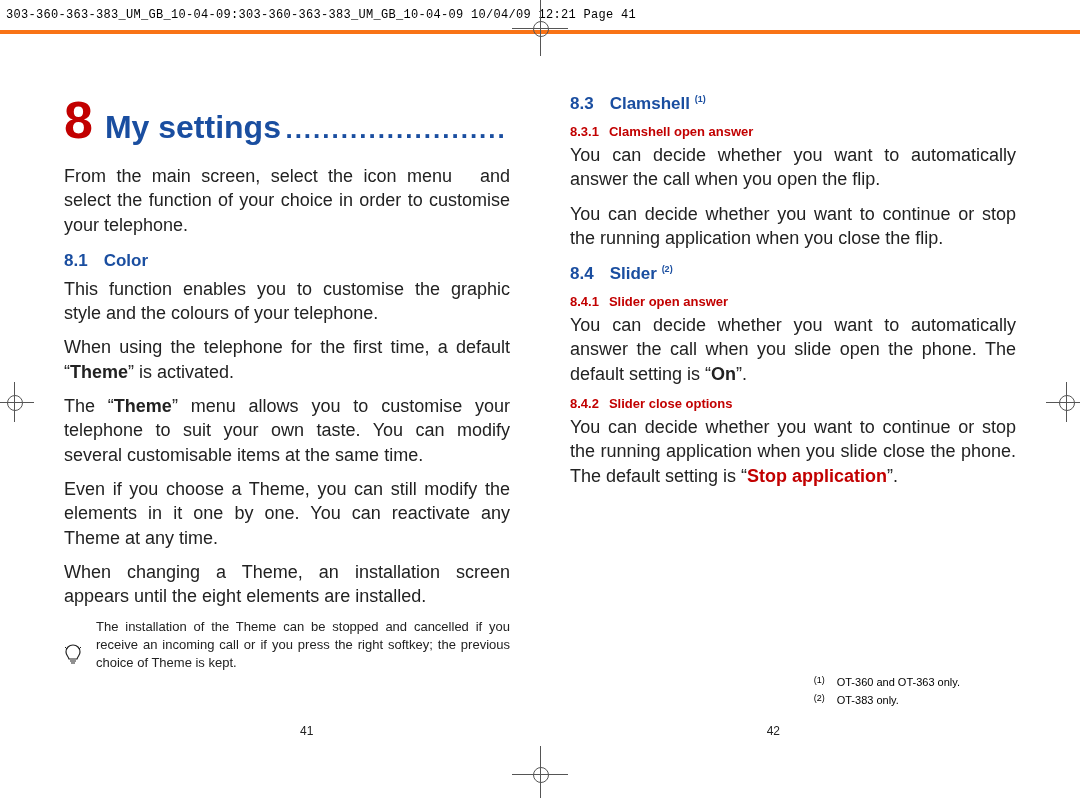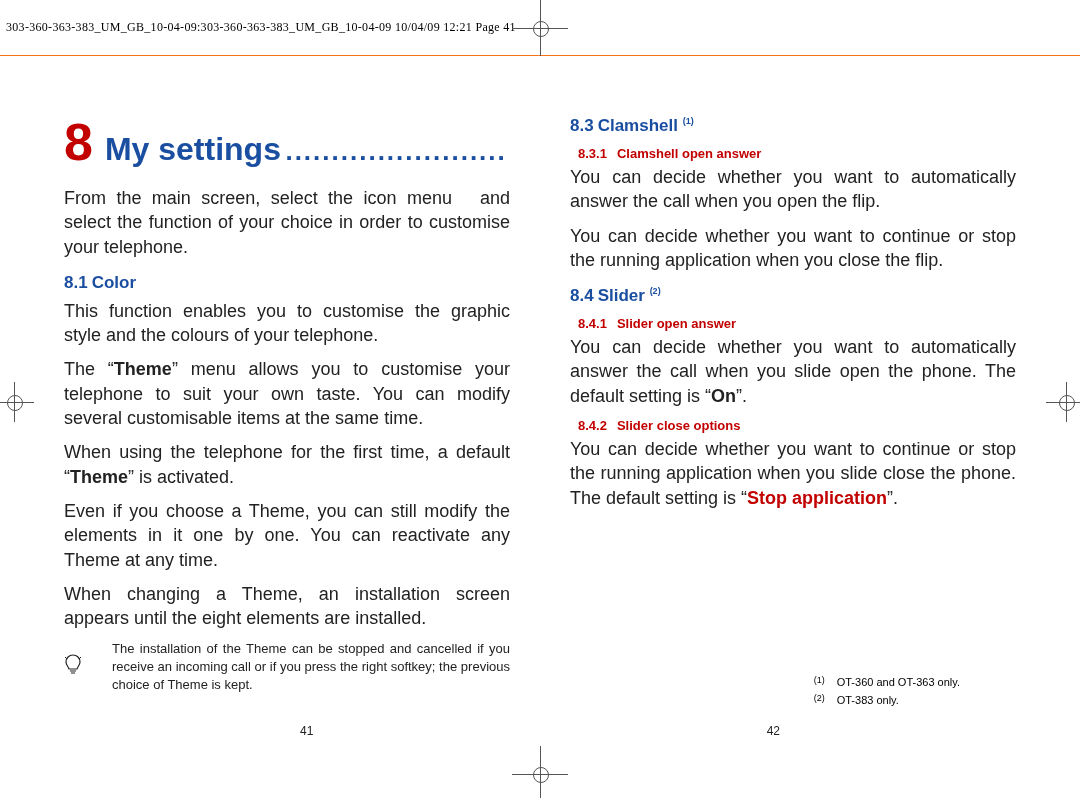--- a/index.html
+++ b/index.html
@@ -5,24 +5,24 @@
   body {
     margin: 0;
     padding: 0;
     font-family: Arial, Helvetica, sans-serif;
     background: #fff;
     width: 1080px;
     height: 798px;
     position: relative;
   }
   .header-bar {
-    font-family: Liberation Serif, serif;
+    font-family: Liberation Mono, monospace;
     font-size: 12px;
-    padding: 20px 6px;
-    border-bottom: 1px solid #f97316;
+    padding: 8px 6px;
+    border-bottom: 4px solid #f97316;
     letter-spacing: 0.3px;
   }
   .crop-mark {
     position: absolute;
     width: 28px; height: 28px;
   }
   .crop-mark .circ {
     position: absolute;
     width: 14px; height: 14px;
     border: 1px solid #555;
@@ -80,33 +80,33 @@
     text-align: justify;
     margin: 0 0 10px 0;
     line-height: 1.35;
   }
   .h2 {
     color: #1a4ea0;
     font-weight: bold;
     font-size: 17px;
     margin: 14px 0 6px 0;
   }
-  .h2 .num { margin-right: 4px; }
+  .h2 .num { margin-right: 16px; }
   .h3 {
     color: #c20000;
     font-weight: bold;
     font-size: 13px;
-    margin: 10px 0 4px 8px;
+    margin: 10px 0 4px 0;
   }
   .h3 .num { margin-right: 10px; }
   sup { font-size: 9px; vertical-align: super; }
   .tip-row {
     display: flex;
-    align-items: center;
-    gap: 30px;
+    align-items: flex-end;
+    gap: 14px;
     margin-top: 8px;
   }
   .tip-icon {
     font-size: 18px;
     color: #222;
     padding-top: 2px;
     min-width: 18px;
     text-align: center;
   }
   .tip-text {
@@ -177,24 +177,24 @@
     <p class="para">
       <span>From the main screen, select the icon menu</span><span class="icon-gap"></span><span>and select the function of your choice in order to customise your telephone.</span>
     </p>
 
     <div class="h2">
       <span class="num">8.1</span><span>Color</span>
     </div>
     <p class="para">This function enables you to customise the graphic style and the colours of your telephone.</p>
 
     <p class="para">
+      <span>When using the telephone for the first time, a default “</span><span class="bold">Theme</span><span>” is activated.</span>
+    </p>
+    <p class="para">
       <span>The “</span><span class="bold">Theme</span><span>” menu allows you to customise your telephone to suit your own taste. You can modify several customisable items at the same time.</span>
-    </p>
-    <p class="para">
-      <span>When using the telephone for the first time, a default “</span><span class="bold">Theme</span><span>” is activated.</span>
     </p>
     <p class="para">Even if you choose a Theme, you can still modify the elements in it one by one. You can reactivate any Theme at any time.</p>
     <p class="para">When changing a Theme, an installation screen appears until the eight elements are installed.</p>
 
     <div class="tip-row">
       <div class="tip-icon">
         <svg width="18" height="22" viewBox="0 0 18 22">
           <path d="M9 1 C5 1 2 4 2 8 C2 11 4 12 5 15 L13 15 C14 12 16 11 16 8 C16 4 13 1 9 1 Z M6 17 L12 17 M7 19 L11 19" fill="none" stroke="#222" stroke-width="1.2"></path>
           <path d="M1 3 L3 5 M17 3 L15 5" stroke="#222" stroke-width="1"></path>
         </svg>

